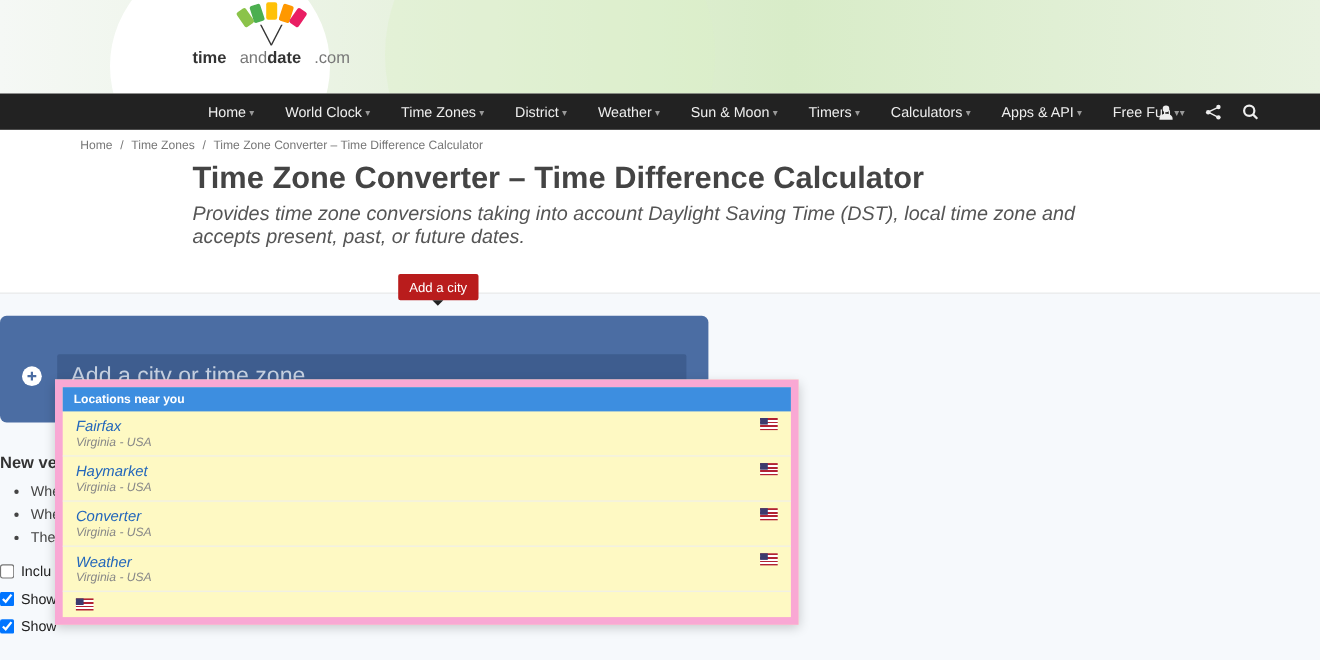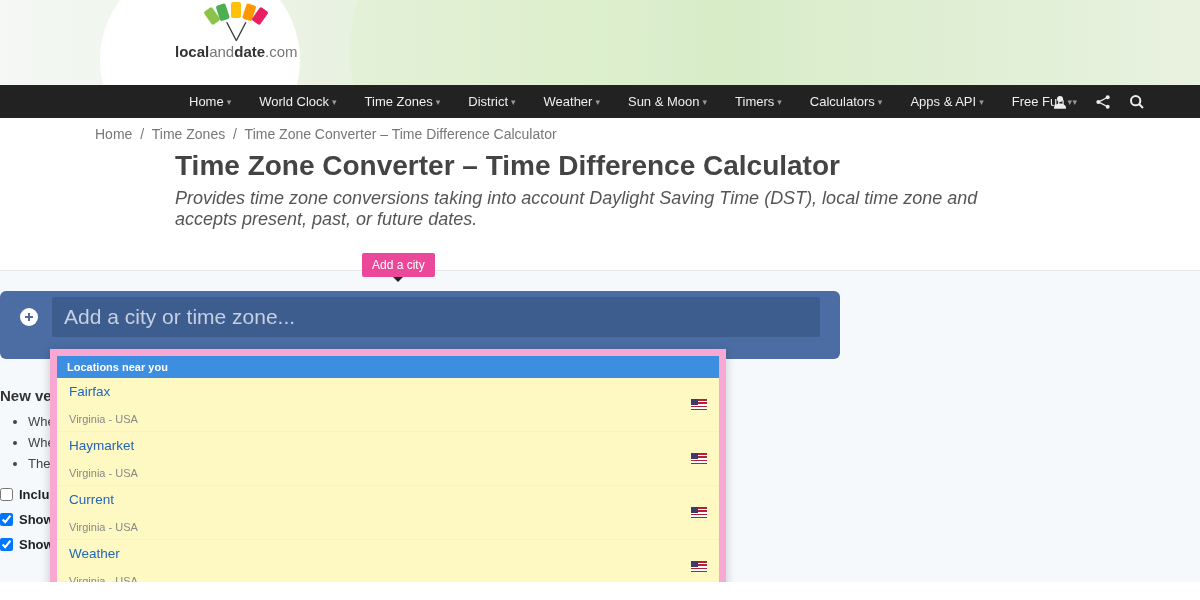--- a/index.html
+++ b/index.html
@@ -50,21 +50,21 @@
     .lb3 { background: #ffc107; transform: translateY(-6px); }
     .lb4 { background: #ff9800; transform: rotate(18deg) translateY(-4px); }
     .lb5 { background: #e91e63; transform: rotate(35deg); }
     .logo-hands {
       font-size: 16px;
       color: #333;
       margin-top: -4px;
     }
     .logo-text { font-size: 15px; color: #333; margin-top: 2px; }
     .logo-text .bold { font-weight: 600; }
-    .logo-text .thin { font-weight: 300; color: #777; }
+    .logo-text .thin { font-weight: 300; color: #777; margin-left: 12px; }
     
     .navbar {
       background: #222;
       height: 33px;
       display: flex;
       align-items: center;
       padding: 0 175px;
       position: relative;
     }
     .nav-items { display: flex; gap: 0; }
@@ -83,22 +83,22 @@
       position: absolute;
       right: 55px;
       display: flex;
       align-items: center;
       gap: 18px;
       color: #eee;
     }
     .nav-icon { cursor: pointer; display: flex; align-items: center; }
     
     .breadcrumb {
-      padding: 8px 95px;
-      font-size: 14px;
+      padding: 8px 73px;
+      font-size: 11px;
       color: #777;
     }
     .breadcrumb a { color: #777; text-decoration: none; }
     .breadcrumb .sep { margin: 0 4px; }
     
     .main {
       padding: 0 175px 20px;
     }
     .page-title {
       font-size: 28px;
@@ -120,42 +120,42 @@
       padding-left: 175px;
       padding-right: 175px;
       border-top: 1px solid #e8e8e8;
       position: relative;
     }
     
     .tooltip {
       position: absolute;
       left: 537px;
       top: -18px;
-      background: #ec4899;
+      background: #b91c1c;
       color: #fff;
       font-size: 12px;
       padding: 5px 10px;
       border-radius: 2px;
     }
     .tooltip::after {
       content: '';
       position: absolute;
       bottom: -5px;
       left: 50%;
       margin-left: -5px;
       border: 5px solid transparent;
       border-top-color: #222;
       border-bottom: none;
     }
     
     .converter-panel {
       background: #4b6da3;
       border-radius: 6px;
-      padding: 6px 20px 22px 20px;
-      width: 840px;
+      padding: 35px 20px 22px 20px;
+      width: 644px;
       position: relative;
       display: flex;
       align-items: center;
       gap: 14px;
     }
     .add-circle {
       width: 18px;
       height: 18px;
       background: #fff;
       border-radius: 50%;
@@ -194,27 +194,28 @@
       color: #fff;
       font-size: 11px;
       font-weight: bold;
       padding: 5px 10px;
     }
     .dropdown-item {
       padding: 6px 12px;
       border-bottom: 1px solid #eee;
       cursor: pointer;
       display: flex;
-      align-items: center;
+      align-items: flex-start;
       justify-content: space-between;
+      font-style: italic;
     }
     .dropdown-item:last-child { border-bottom: none; }
     .di-text { }
     .di-city { color: #2266bb; font-size: 13.5px; }
-    .di-region { color: #888; font-size: 11px; margin-top: 14px; }
+    .di-region { color: #888; font-size: 11px; margin-top: 1px; }
     .di-flag { width: 16px; height: 11px; background: linear-gradient(to bottom, #b22234 0%, #b22234 15%, #fff 15%, #fff 30%, #b22234 30%, #b22234 45%, #fff 45%, #fff 60%, #b22234 60%, #b22234 75%, #fff 75%, #fff 90%, #b22234 90%); position: relative; }
     .di-flag::before { content: ''; position: absolute; left: 0; top: 0; width: 7px; height: 6px; background: #3c3b6e; }
     
     .options {
       margin-top: 28px;
     }
     .options h3 {
       font-size: 15px;
       font-weight: bold;
       color: #333;
@@ -236,37 +237,37 @@
       gap: 6px;
       margin-bottom: 10px;
       font-size: 13px;
       color: #222;
     }
     .checkbox-row input[type="checkbox"] {
       width: 13px;
       height: 13px;
       cursor: pointer;
     }
-    .checkbox-row label { cursor: pointer; font-weight: bold; }
+    .checkbox-row label { cursor: pointer; font-weight: normal; }
   </style>
 </head>
 <body>
 
 <div class="header-bg">
   <div class="logo">
     <div class="logo-icons">
       <span class="logo-block lb1"></span>
       <span class="logo-block lb2"></span>
       <span class="logo-block lb3"></span>
       <span class="logo-block lb4"></span>
       <span class="logo-block lb5"></span>
     </div>
     <div class="logo-hands">╲╱</div>
     <div class="logo-text">
-      <span class="bold">local</span><span class="thin">and</span><span class="bold">date</span><span class="thin">.com</span>
+      <span class="bold">time</span><span class="thin">and</span><span class="bold">date</span><span class="thin">.com</span>
     </div>
   </div>
 </div>
 
 <div class="navbar">
   <div class="nav-items">
     <div class="nav-item">
         <span>Home</span>
         <span class="nav-chevron">▾</span>
       </div>
@@ -367,21 +368,21 @@
       </div>
       <div class="dropdown-item">
         <div class="di-text">
           <div class="di-city">Haymarket</div>
           <div class="di-region">Virginia - USA</div>
         </div>
         <div class="di-flag"></div>
       </div>
       <div class="dropdown-item">
         <div class="di-text">
-          <div class="di-city">Current</div>
+          <div class="di-city">Converter</div>
           <div class="di-region">Virginia - USA</div>
         </div>
         <div class="di-flag"></div>
       </div>
       <div class="dropdown-item">
         <div class="di-text">
           <div class="di-city">Weather</div>
           <div class="di-region">Virginia - USA</div>
         </div>
         <div class="di-flag"></div>

